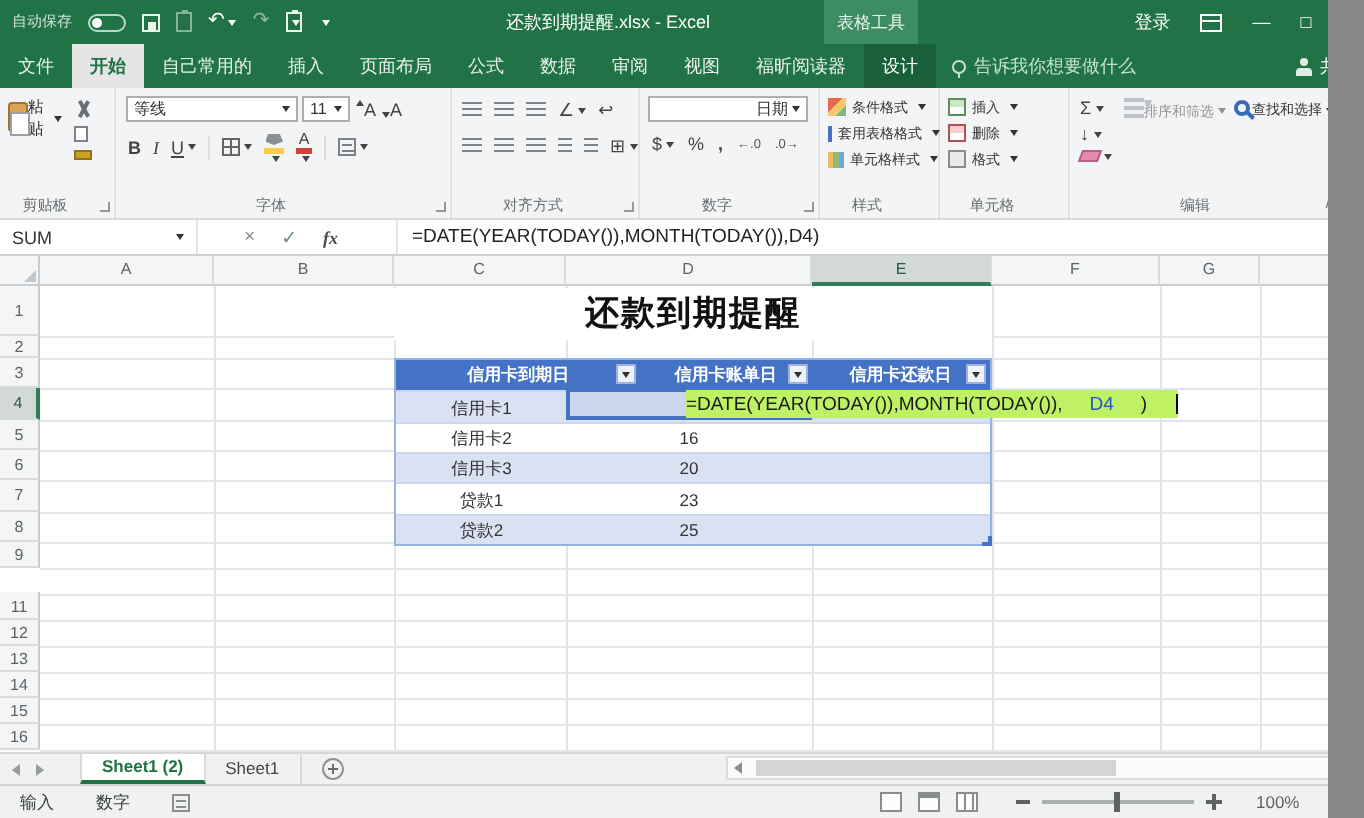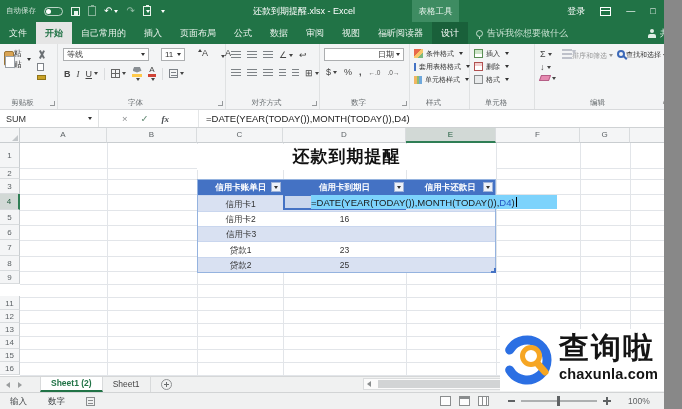--- a/index.html
+++ b/index.html
@@ -46,21 +46,21 @@
 .pastebtn{position:absolute;left:4px;top:4px;width:27px;font-size:8px;color:#333}
 .ic-clip{width:13px;height:15px;margin:0 auto 2px;background:#D9A455;border:1px solid #9C7434;border-radius:2px;position:relative}
 .ic-clip::after{content:"";position:absolute;right:-2px;bottom:-3px;width:8px;height:10px;background:#fff;border:1px solid #9AA0A6}
 .minicol{position:absolute;left:37px;top:6px;display:flex;flex-direction:column;gap:4px;align-items:flex-start;color:#6A6F73}
 .ic-cut{position:relative;width:9px;height:9px;display:inline-block}
 .ic-cut::before,.ic-cut::after{content:"";position:absolute;left:4px;top:0;width:1.5px;height:9px;background:#6A6F73}
 .ic-cut::before{transform:rotate(28deg)}.ic-cut::after{transform:rotate(-28deg)}
 .ic-copy{width:7px;height:8px;border:1px solid #7D8288;background:#fff;position:relative;display:inline-block}
 .ic-copy::after{content:"";position:absolute;left:1px;top:-3px;width:7px;height:8px;border:1px solid #7D8288;background:#fff;z-index:-1}
 .ic-paint{width:9px;height:5px;background:#C9A227;border:1px solid #8F7418;display:inline-block}
-.frow1{position:absolute;left:5px;top:4px;display:flex;gap:12px;align-items:flex-start}
+.frow1{position:absolute;left:5px;top:4px;display:flex;gap:2px;align-items:center}
 .combo{height:13px;border:1px solid #ACAEB0;background:#fff;display:flex;align-items:center;padding:0 3px;font-size:8px;color:#333}
 .fname{width:86px;justify-content:space-between}
 .fsize{width:24px;justify-content:space-between}
 .fbtn{font-size:9px;color:#444;display:inline-flex;align-items:center}
 .caru::before{content:"";display:inline-block;border-left:2.5px solid transparent;border-right:2.5px solid transparent;border-bottom:3px solid #444;margin-left:1px;transform:translateY(-3px)}
 .card::before{content:"";display:inline-block;border-left:2.5px solid transparent;border-right:2.5px solid transparent;border-top:3px solid #444;margin-left:1px;transform:translateY(3px)}
 .frow2{position:absolute;left:6px;top:22px;display:flex;gap:6px;align-items:center;font-size:9px;color:#444}
 .bold{font-weight:bold}.ital{font-style:italic;font-family:"Liberation Serif",serif}.undl{text-decoration:underline}
 .vsep{width:1px;height:12px;background:#DADCDE}
 .ic-borders{width:9px;height:9px;border:1px solid #666;background:linear-gradient(#666,#666) center/9px 1px no-repeat,linear-gradient(#666,#666) center/1px 9px no-repeat;display:inline-block}
@@ -116,21 +116,21 @@
 .w1{width:86px}.w2{width:123px}.w3{width:90px}
 .filter{position:absolute;right:2px;top:2px;width:10px;height:10px;background:#EDF1F8;border:1px solid #9FB3D9;display:flex;align-items:center;justify-content:center;color:#333}
 .filter::after{content:"";border-left:2.5px solid transparent;border-right:2.5px solid transparent;border-top:3px solid #333}
 .trr{display:flex;background:#fff;border-top:1px solid #C9D6EE}
 .trr.band{background:#D9E1F2}
 .h16{height:15px}.h17{height:16px}
 .td{font-size:8.5px;color:#333;text-align:center}
 .h16 .td{line-height:15px}.h17 .td{line-height:16px}
 .tresize{position:absolute;right:-1px;bottom:-1px;width:5px;height:5px;border-right:2px solid #4472C4;border-bottom:2px solid #4472C4}
 .refbox{position:absolute;left:283px;top:66px;width:123px;height:16px;border:2px solid #4472C4;background:rgba(68,114,196,.10)}
-.editline{position:absolute;left:311px;top:67px;width:246px;height:14px;background:#7dd3fc;display:flex;align-items:center;justify-content:flex-start;font-size:9.5px;color:#1A1A1A;white-space:nowrap}
+.editline{position:absolute;left:343px;top:67px;width:246px;height:14px;background:#bef264;display:flex;align-items:center;justify-content:space-between;font-size:9.5px;color:#1A1A1A;white-space:nowrap}
 .editline .ref{color:#2456C5}
 .tcaret{width:1px;height:10px;background:#000;margin-left:1px}
 
 .vscroll{position:absolute;left:672px;top:128px;width:10px;height:248px;background:#F2F3F4;border-left:1px solid #D9DBDC}
 .vup{position:absolute;top:4px;left:2px;border-left:3px solid transparent;border-right:3px solid transparent;border-bottom:4px solid #8A8D8E}
 .vthumb{position:absolute;top:14px;left:1px;width:7px;height:78px;background:#C6C9C8}
 .vdown{position:absolute;bottom:4px;left:2px;border-left:3px solid transparent;border-right:3px solid transparent;border-top:4px solid #8A8D8E}
 
 .sheettabs{position:absolute;left:0;top:376px;width:682px;height:16px;background:#F0F1F1;border-top:1px solid #D5D7D8;display:flex;align-items:stretch}
 .snav{align-self:center;margin-left:6px;border-top:3.5px solid transparent;border-bottom:3.5px solid transparent}
@@ -426,36 +426,37 @@
     <div class="rowh" style="top:182px;height:13px;line-height:13px">12</div>
     <div class="rowh" style="top:195px;height:13px;line-height:13px">13</div>
     <div class="rowh" style="top:208px;height:13px;line-height:13px">14</div>
     <div class="rowh" style="top:221px;height:13px;line-height:13px">15</div>
     <div class="rowh" style="top:234px;height:13px;line-height:13px">16</div>
 
     <div class="sheet-title">还款到期提醒</div>
 
     <div class="xtable">
       <div class="thead">
+        <div class="th w2"><span>信用卡到期日</span><i class="filter"></i></div>
         <div class="th w1"><span>信用卡账单日</span><i class="filter"></i></div>
-        <div class="th w2"><span>信用卡到期日</span><i class="filter"></i></div>
         <div class="th w3"><span>信用卡还款日</span><i class="filter"></i></div>
       </div>
       <div class="trr band h17">
         <div class="td w1">信用卡1</div>
         <div class="td w2"></div>
         <div class="td w3"></div>
       </div>
       <div class="trr h16">
         <div class="td w1">信用卡2</div>
         <div class="td w2">16</div>
         <div class="td w3"></div>
       </div>
       <div class="trr band h16">
         <div class="td w1">信用卡3</div>
+        <div class="td w2">20</div>
         <div class="td w3"></div>
       </div>
       <div class="trr h17">
         <div class="td w1">贷款1</div>
         <div class="td w2">23</div>
         <div class="td w3"></div>
       </div>
       <div class="trr band h16">
         <div class="td w1">贷款2</div>
         <div class="td w2">25</div>
@@ -501,25 +502,14 @@
       <i class="vw b3"></i>
     </div>
     <i class="zoomout"></i>
     <div class="ztrack">
         <i class="zknob"></i>
       </div>
     <i class="zoomin"></i>
     <span class="zlevel">100%</span>
   </footer>
 
-  <aside class="watermark">
-    <svg width="58" height="60" viewBox="0 0 58 60">
-      <path d="M 9.7 21 A 20 20 0 1 1 9.7 41" fill="none" stroke="#2B6FE3" stroke-width="9" stroke-linecap="round"></path>
-      <circle cx="31" cy="27" r="8.5" fill="none" stroke="#F6A623" stroke-width="5"></circle>
-      <line x1="37.5" y1="34.5" x2="45" y2="43" stroke="#F6A623" stroke-width="7" stroke-linecap="round"></line>
-    </svg>
-    <div class="wm-txt">
-      <div class="brand">查询啦</div>
-      <div class="domain">chaxunla.com</div>
-    </div>
-  </aside>
 
 </div>
 
 </body></html>

